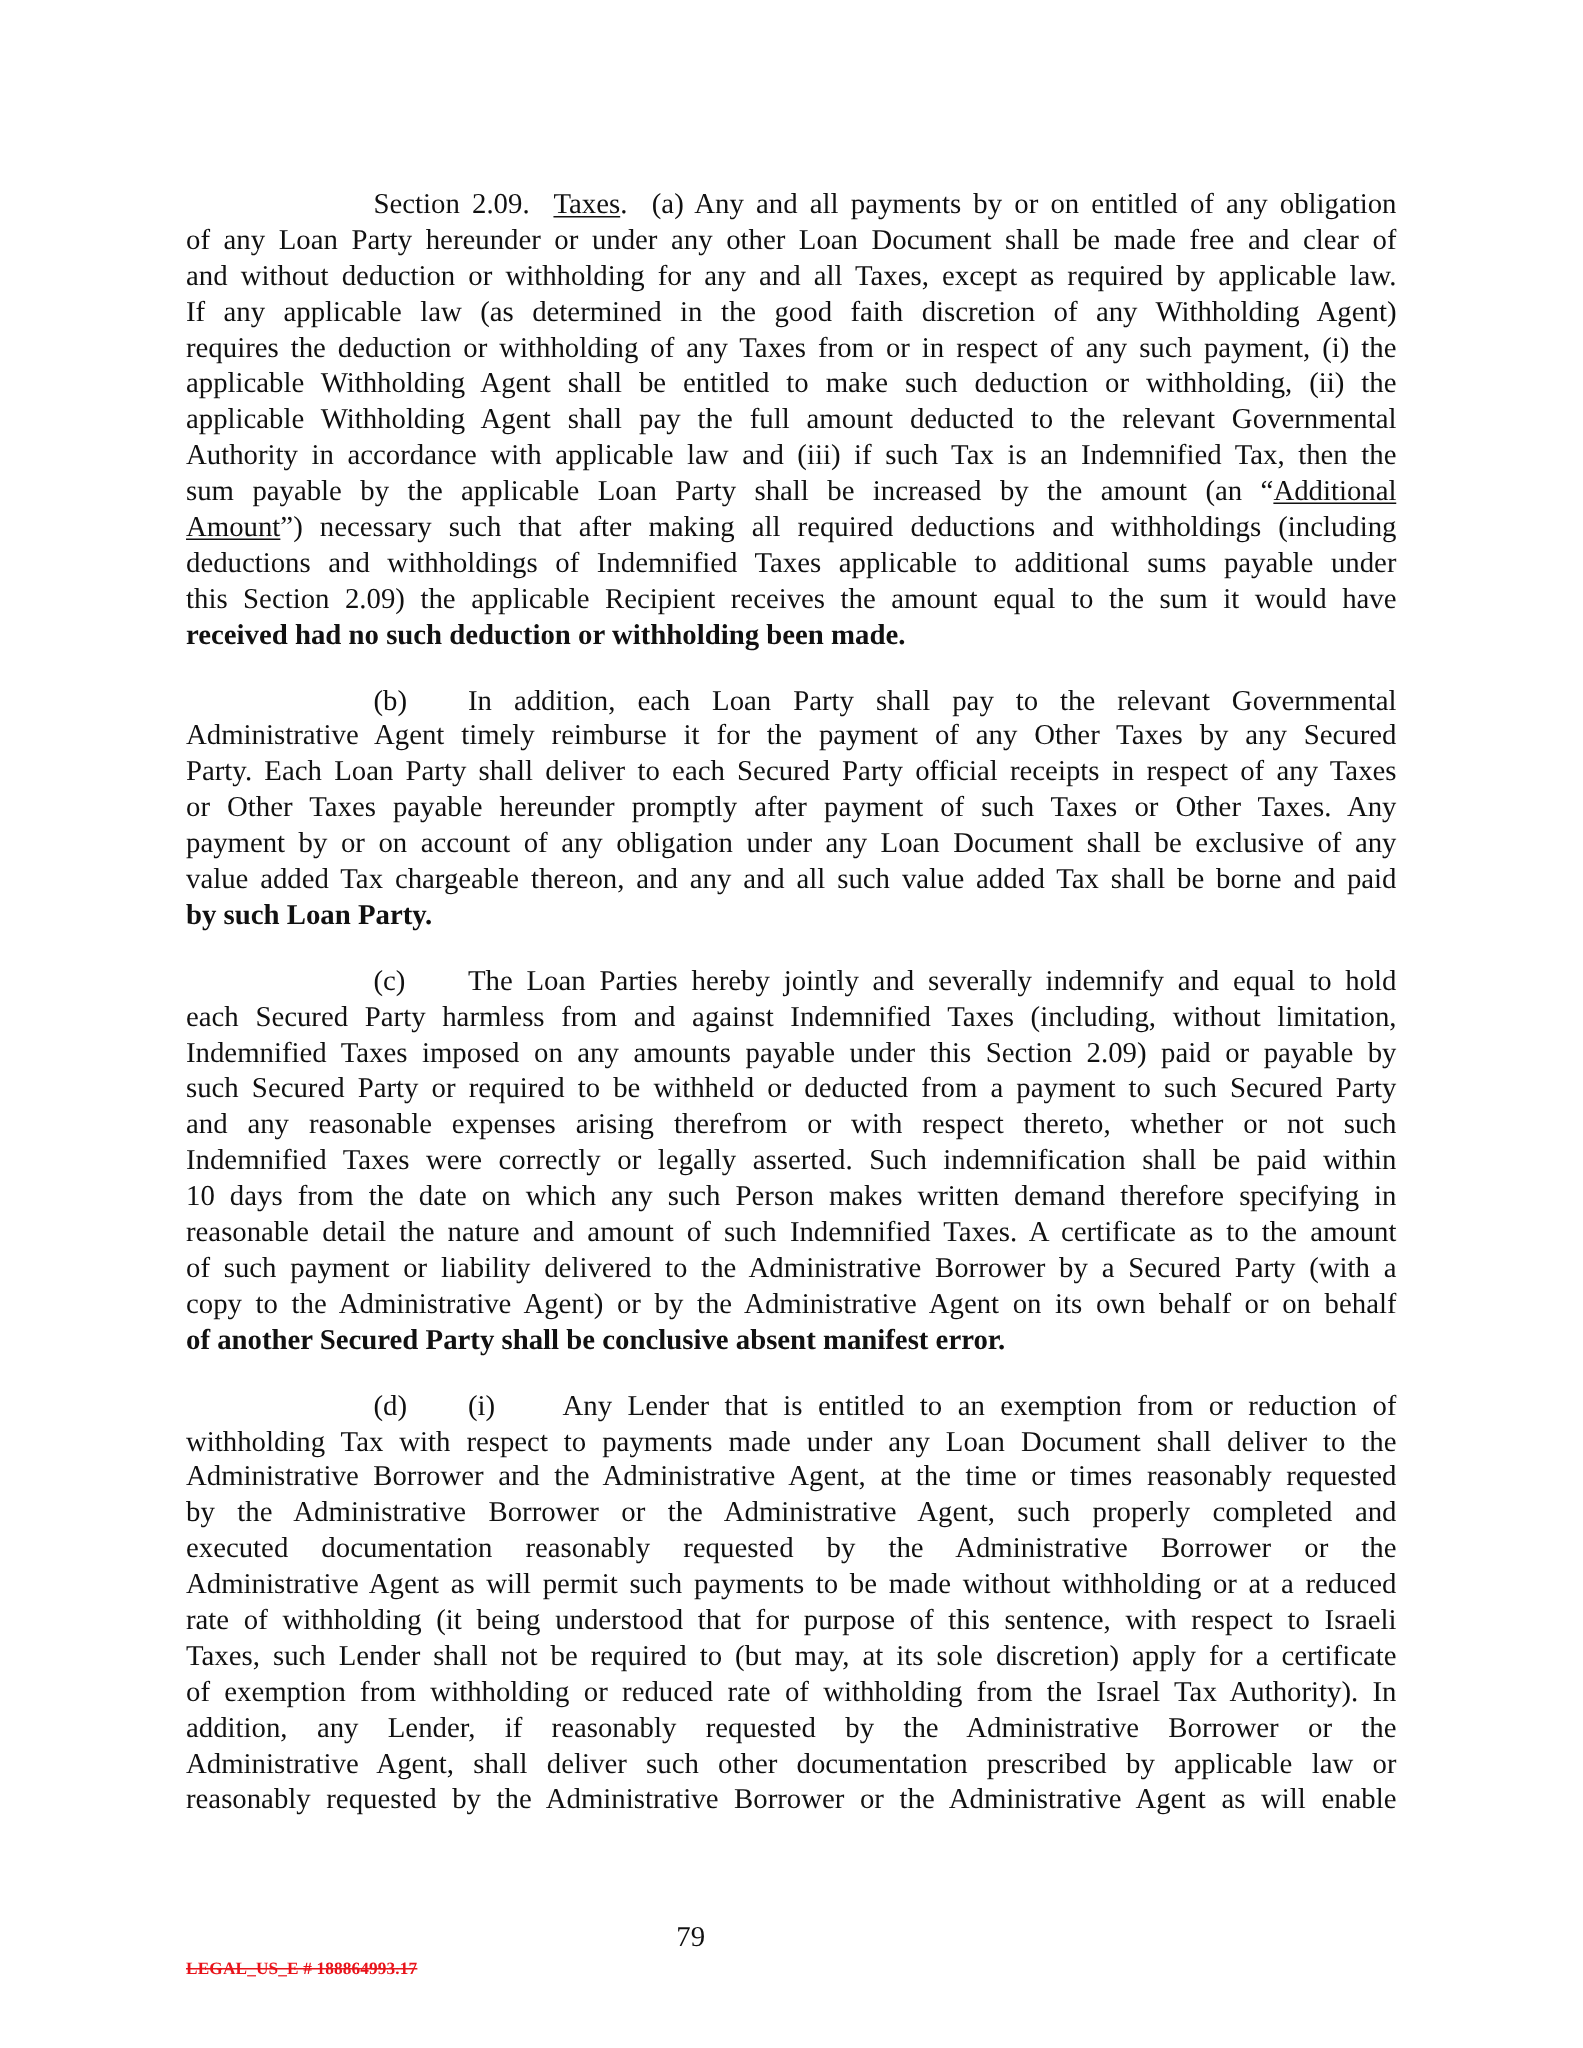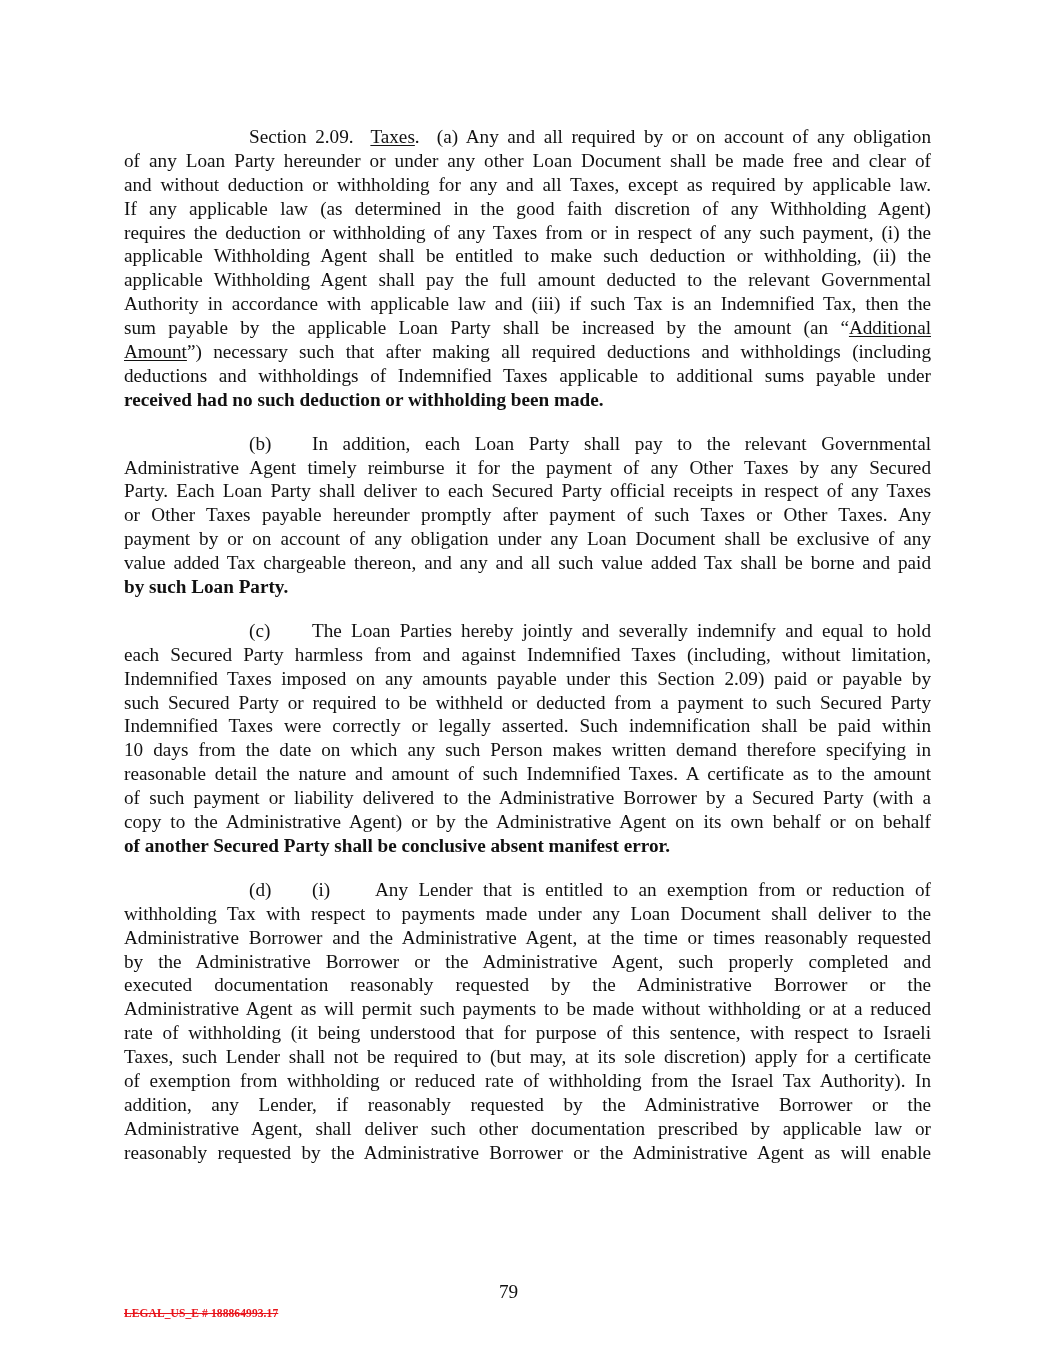--- a/index.html
+++ b/index.html
@@ -48,68 +48,69 @@
   .tab1 { display: inline-block; width: 63px; }
   .tab2 { display: inline-block; width: 63px; }
   .page-number {
     position: absolute;
     left: 0;
     width: 921px;
     top: 1280px;
     text-align: center;
     font-size: 19.2px;
     line-height: 24px;
-    padding-left: 48px;
   }
   .doc-id {
     position: absolute;
     left: 124px;
     top: 1307px;
     font-size: 11.5px;
     font-weight: bold;
     color: #e8141b;
     text-decoration: line-through;
     letter-spacing: 0.1px;
   }
 </style>
 </head>
 <body>
 
 <div class="page">
 
   <div class="para">
-    <span class="line indent"><span>Section 2.09.</span>&nbsp; <span class="u">Taxes</span><span>.</span>&nbsp; <span>(a) Any and all required by or on account of any obligation</span></span>
+    <span class="line indent"><span>Section 2.09.</span>&nbsp; <span class="u">Taxes</span><span>.</span>&nbsp; <span>(a) Any and all payments by or on entitled of any obligation</span></span>
     <span class="line">of any Loan Party hereunder or under any other Loan Document shall be made free and clear of</span>
     <span class="line">and without deduction or withholding for any and all Taxes, except as required by applicable law.</span>
     <span class="line">If any applicable law (as determined in the good faith discretion of any Withholding Agent)</span>
     <span class="line">requires the deduction or withholding of any Taxes from or in respect of any such payment, (i) the</span>
     <span class="line">applicable Withholding Agent shall be entitled to make such deduction or withholding, (ii) the</span>
     <span class="line">applicable Withholding Agent shall pay the full amount deducted to the relevant Governmental</span>
     <span class="line">Authority in accordance with applicable law and (iii) if such Tax is an Indemnified Tax, then the</span>
     <span class="line"><span>sum payable by the applicable Loan Party shall be increased by the amount (an “</span><span class="u">Additional</span></span>
     <span class="line"><span class="u">Amount</span><span>”) necessary such that after making all required deductions and withholdings (including</span></span>
     <span class="line">deductions and withholdings of Indemnified Taxes applicable to additional sums payable under</span>
+    <span class="line">this Section 2.09) the applicable Recipient receives the amount equal to the sum it would have</span>
     <span class="line last">received had no such deduction or withholding been made.</span>
   </div>
 
   <div class="para">
     <span class="line indent"><span class="tab1">(b)</span><span>In addition, each Loan Party shall pay to the relevant Governmental</span></span>
     <span class="line">Administrative Agent timely reimburse it for the payment of any Other Taxes by any Secured</span>
     <span class="line">Party.  Each Loan Party shall deliver to each Secured Party official receipts in respect of any Taxes</span>
     <span class="line">or Other Taxes payable hereunder promptly after payment of such Taxes or Other Taxes.  Any</span>
     <span class="line">payment by or on account of any obligation under any Loan Document shall be exclusive of any</span>
     <span class="line">value added Tax chargeable thereon, and any and all such value added Tax shall be borne and paid</span>
     <span class="line last">by such Loan Party.</span>
   </div>
 
   <div class="para">
     <span class="line indent"><span class="tab1">(c)</span><span>The Loan Parties hereby jointly and severally indemnify and equal to hold</span></span>
     <span class="line">each Secured Party harmless from and against Indemnified Taxes (including, without limitation,</span>
     <span class="line">Indemnified Taxes imposed on any amounts payable under this Section 2.09) paid or payable by</span>
     <span class="line">such Secured Party or required to be withheld or deducted from a payment to such Secured Party</span>
+    <span class="line">and any reasonable expenses arising therefrom or with respect thereto, whether or not such</span>
     <span class="line">Indemnified Taxes were correctly or legally asserted.  Such indemnification shall be paid within</span>
     <span class="line">10 days from the date on which any such Person makes written demand therefore specifying in</span>
     <span class="line">reasonable detail the nature and amount of such Indemnified Taxes.  A certificate as to the amount</span>
     <span class="line">of such payment or liability delivered to the Administrative Borrower by a Secured Party (with a</span>
     <span class="line">copy to the Administrative Agent) or by the Administrative Agent on its own behalf or on behalf</span>
     <span class="line last">of another Secured Party shall be conclusive absent manifest error.</span>
   </div>
 
   <div class="para">
     <span class="line indent"><span class="tab1">(d)</span><span class="tab2">(i)</span><span>Any Lender that is entitled to an exemption from or reduction of</span></span>

